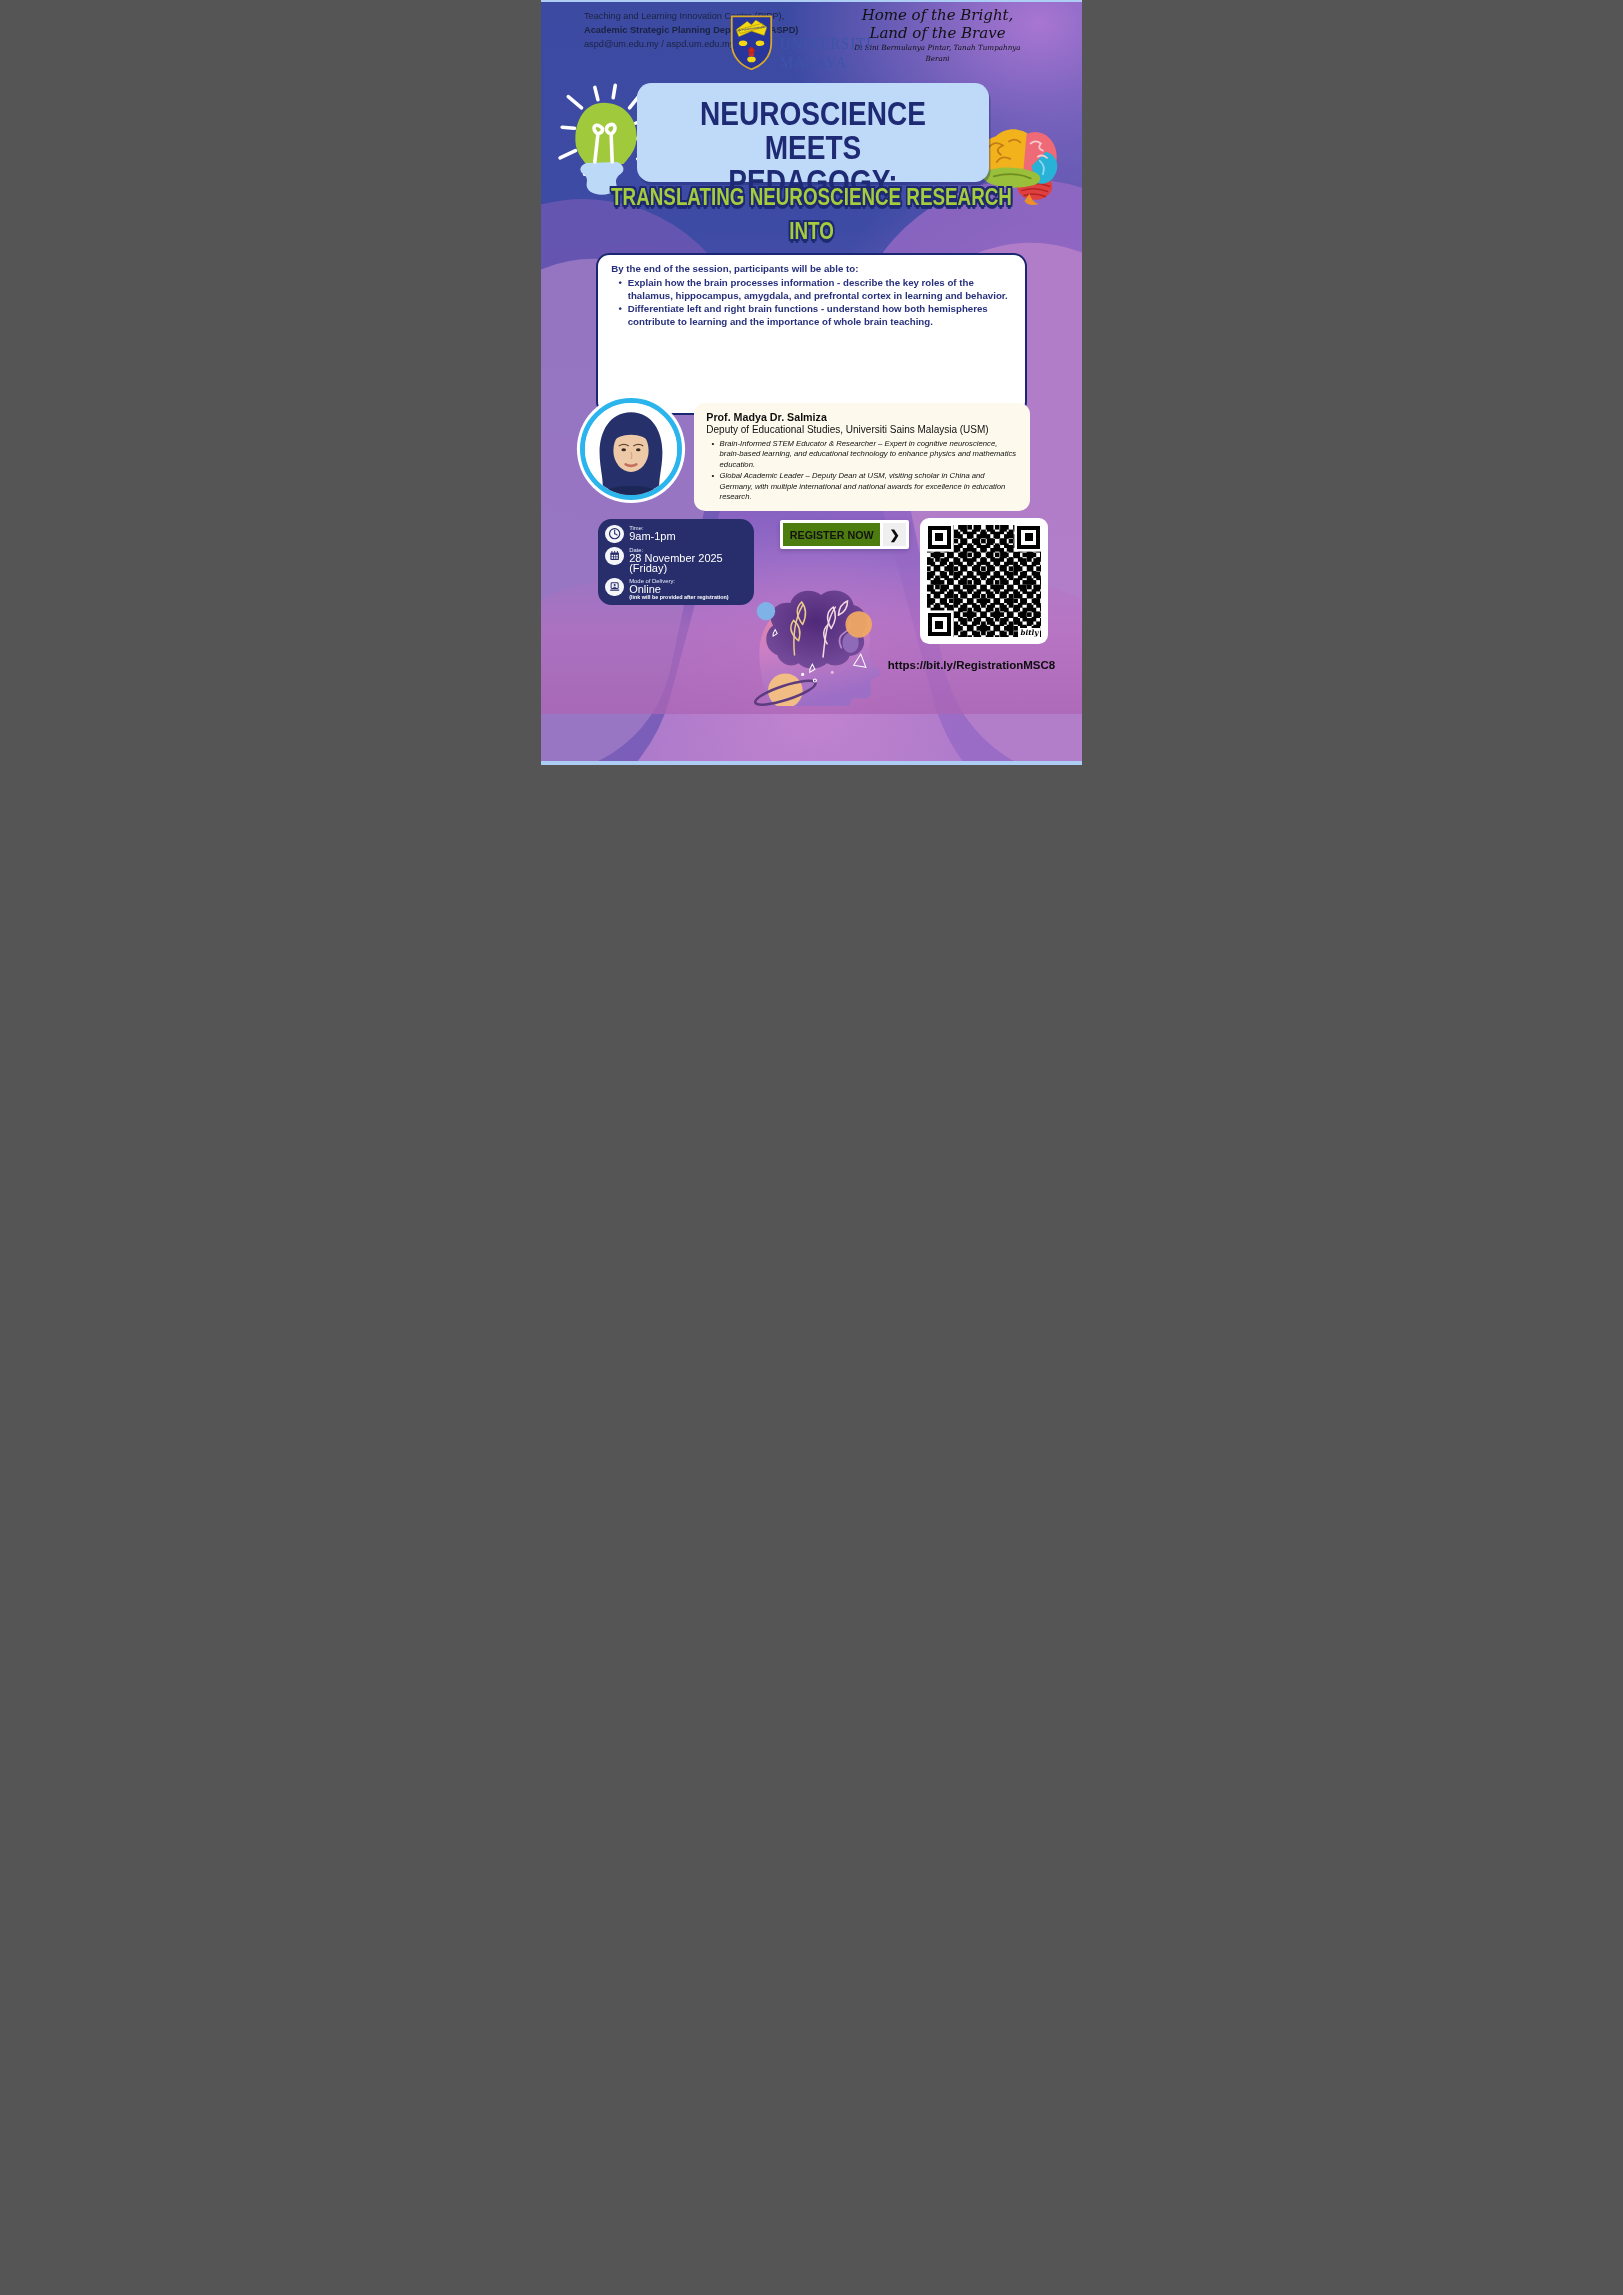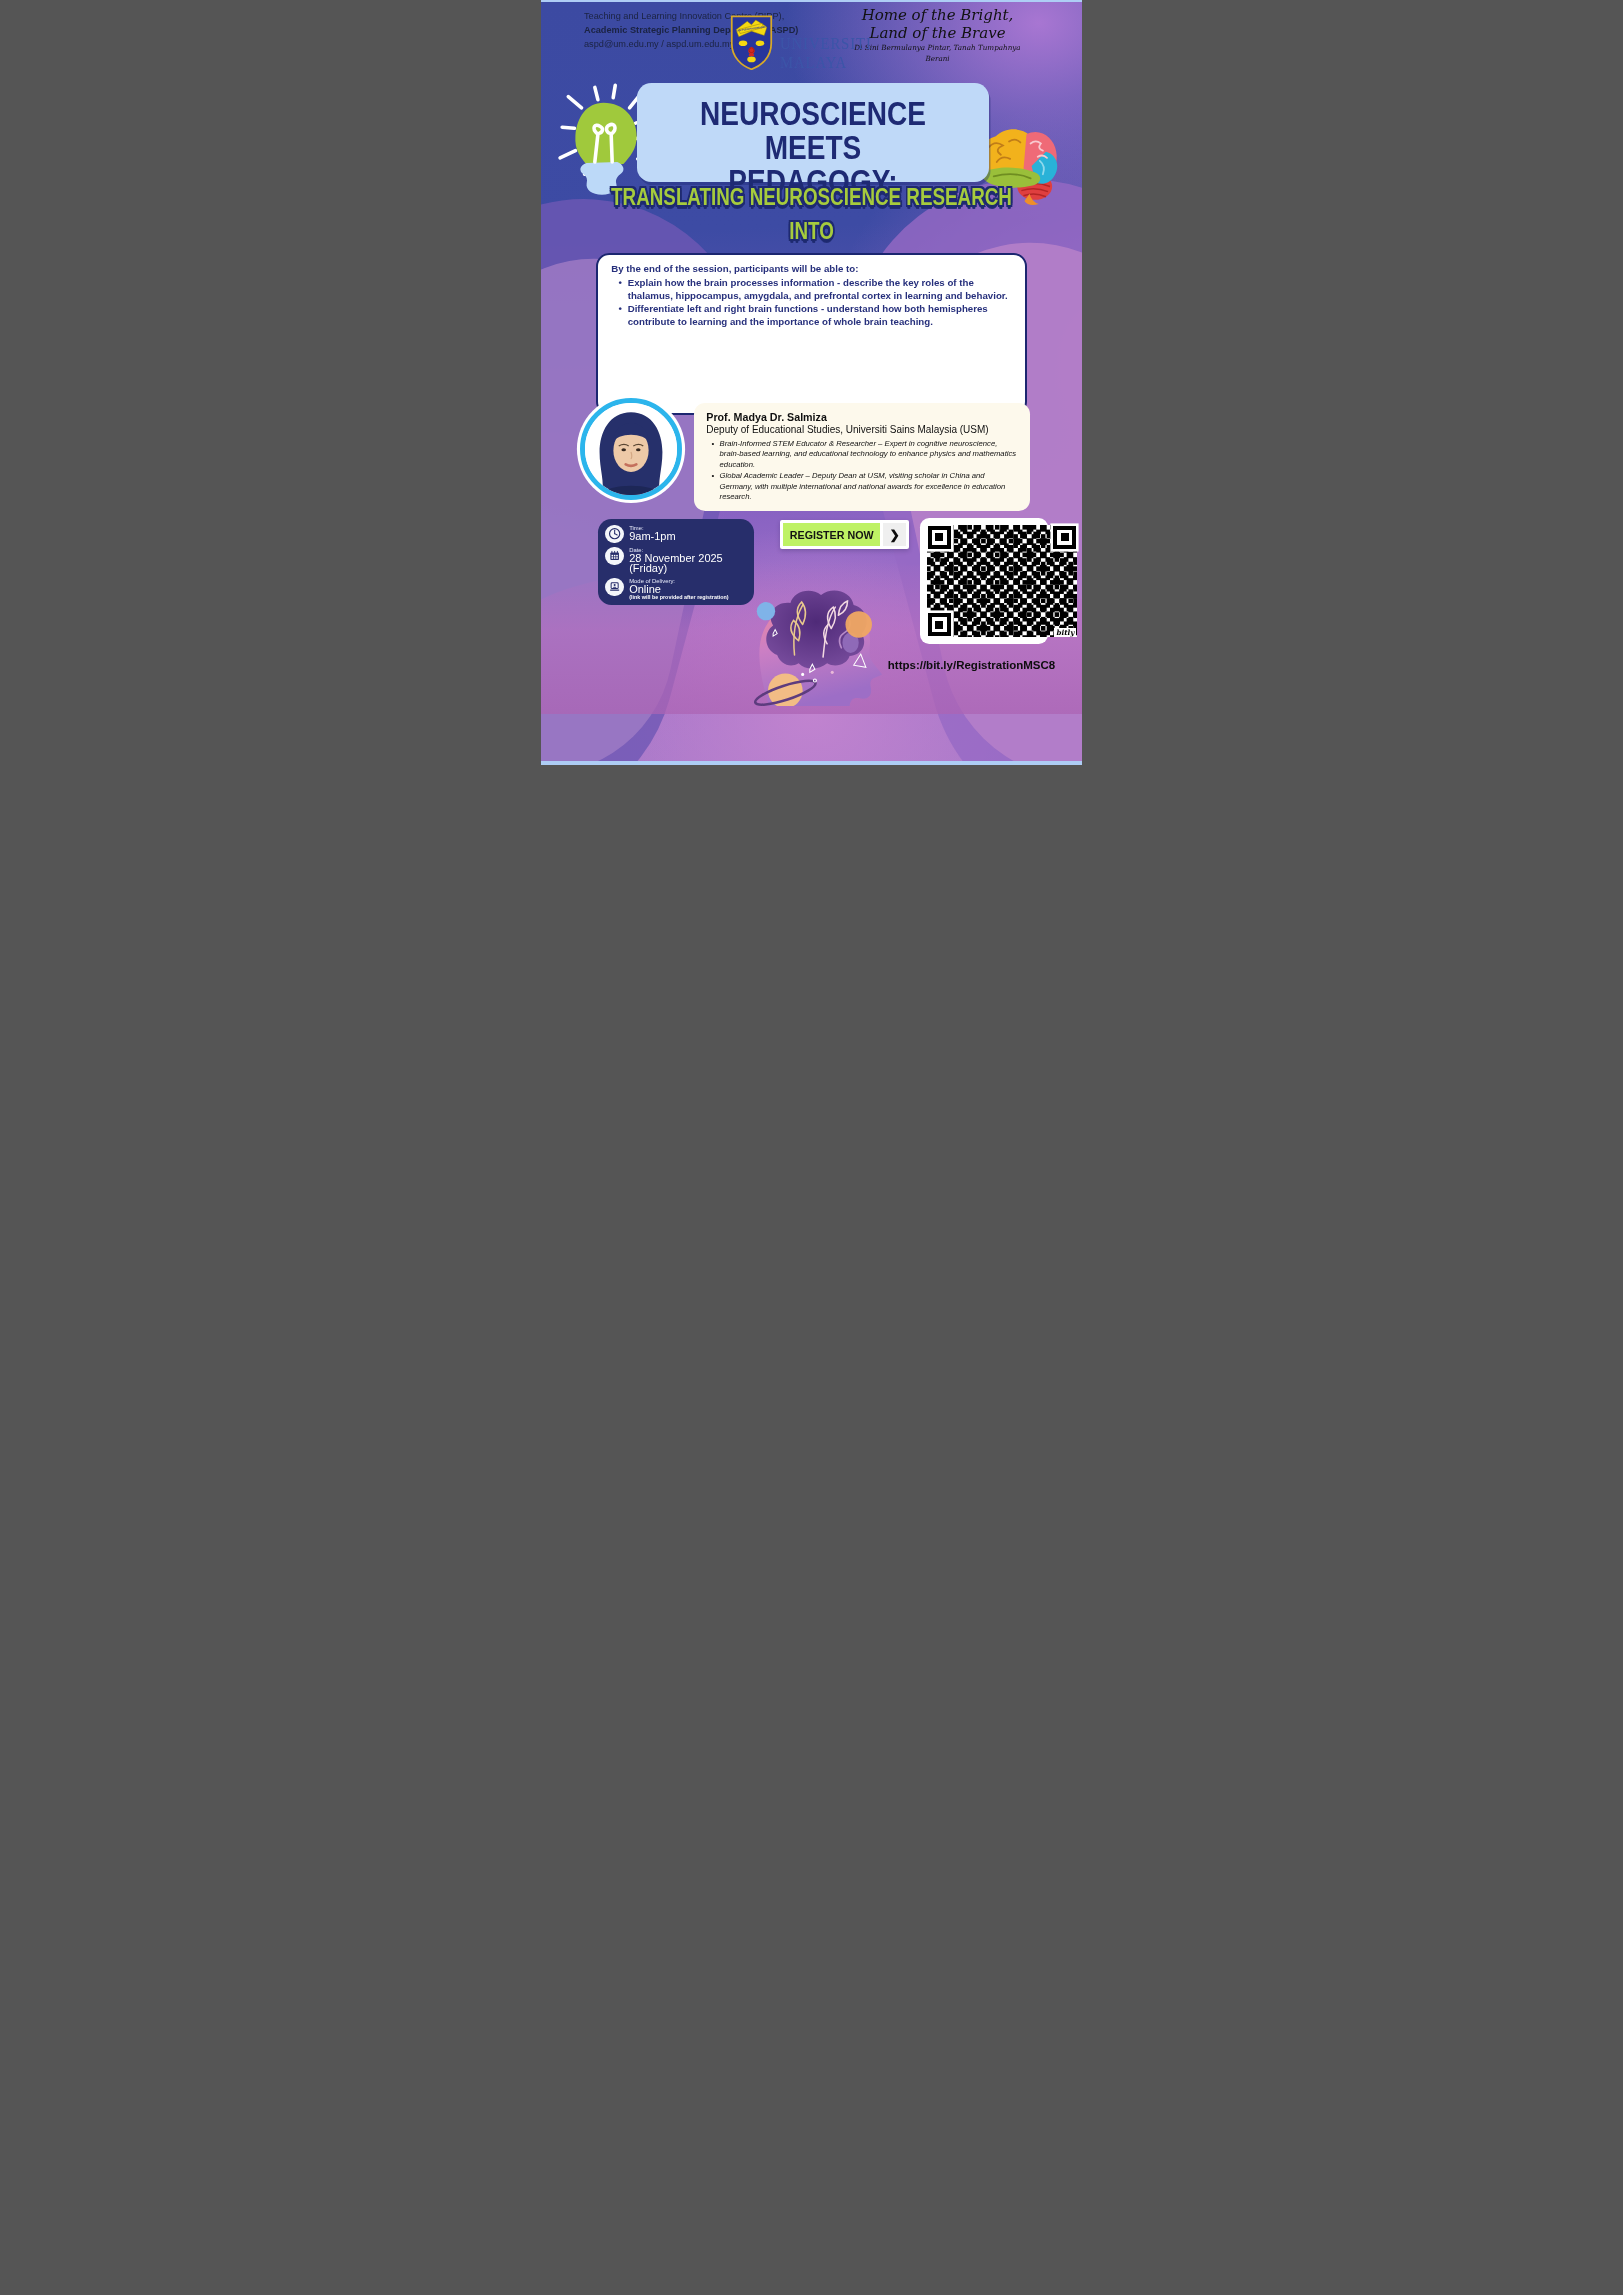--- a/index.html
+++ b/index.html
@@ -62,30 +62,30 @@
   
   .details-card{left:57px;top:519px;width:156px;height:86px;box-sizing:border-box;background:#272e6b;border-radius:13.3px;padding:5.6px 7.2px;display:flex;flex-direction:column;gap:3.6px;color:#ffffff;}
   .detail-row{display:flex;gap:5.6px;align-items:flex-start;}
   .detail-icon{width:18.4px;height:18.4px;border-radius:50%;background:#f4f6fa;flex:0 0 18.4px;display:flex;align-items:center;justify-content:center;}
   .detail-label{font-size:5.9px;color:#e9ecfb;}
   .detail-value{font-size:11px;line-height:10.7px;}
   .detail-note{font-size:5.4px;font-weight:700;white-space:nowrap;}
 
   
   .register-btn{left:239px;top:520px;width:129px;height:29px;box-sizing:border-box;background:#ffffff;border-radius:2px;padding:3.1px;display:flex;gap:3.1px;cursor:pointer;box-shadow:0 2px 4.1px rgba(40,30,80,.25);}
-  .register-label{flex:1;background:#bef264;display:flex;align-items:center;justify-content:center;font-size:10.7px;font-weight:800;color:#131313;}
+  .register-label{flex:1;background:#4d7c0f;display:flex;align-items:center;justify-content:center;font-size:10.7px;font-weight:800;color:#131313;}
   .register-arrow{width:22.5px;background:#efefef;display:flex;align-items:center;justify-content:center;font-size:12.3px;font-weight:900;color:#0c0c0c;}
 
   
   .qr-card{left:379px;top:518px;width:128px;height:126px;box-sizing:border-box;background:#ffffff;border-radius:9.2px;padding:6.6px;}
   .qr-pattern{position:relative;width:100%;height:100%;
     background:
       repeating-conic-gradient(#000 0 25%, transparent 0 50%) 0 0/13.3px 13.3px,
       repeating-conic-gradient(#000 0 25%, transparent 0 50%) 3.6px 4.6px/9.2px 9.2px,
-      #ffffff; padding-left: 36px;}
+      #ffffff;}
   .qr-finder{position:absolute;width:23.5px;height:23.5px;box-sizing:border-box;border:4.1px solid #000;background:#fff;box-shadow:0 0 0 2.6px #fff;}
   .qr-finder::after{content:"";position:absolute;left:3.6px;top:3.6px;width:8.2px;height:8.2px;background:#000;}
   .qr-f-tl{left:1px;top:1px;} .qr-f-tr{right:1px;top:1px;} .qr-f-bl{left:1px;bottom:1px;}
   .qr-brand{position:absolute;right:1px;bottom:0px;background:#fff;padding:0 2px;font-family:"DejaVu Serif", serif;font-style:italic;font-weight:700;font-size:7.2px;color:#000;}
 
   .reg-link{left:320px;top:659px;width:221px;text-align:center;font-size:11.5px;font-weight:800;color:#0d0d0d;}
 
   
   .footer{left:0;right:0;top:706px;bottom:0;background:#eff1f3;border-top:2.6px solid #aecdf5;z-index:4;}
   .footer-left{position:absolute;left:43px;top:8.7px;color:#1b2342;font-size:9.2px;line-height:14px;}

